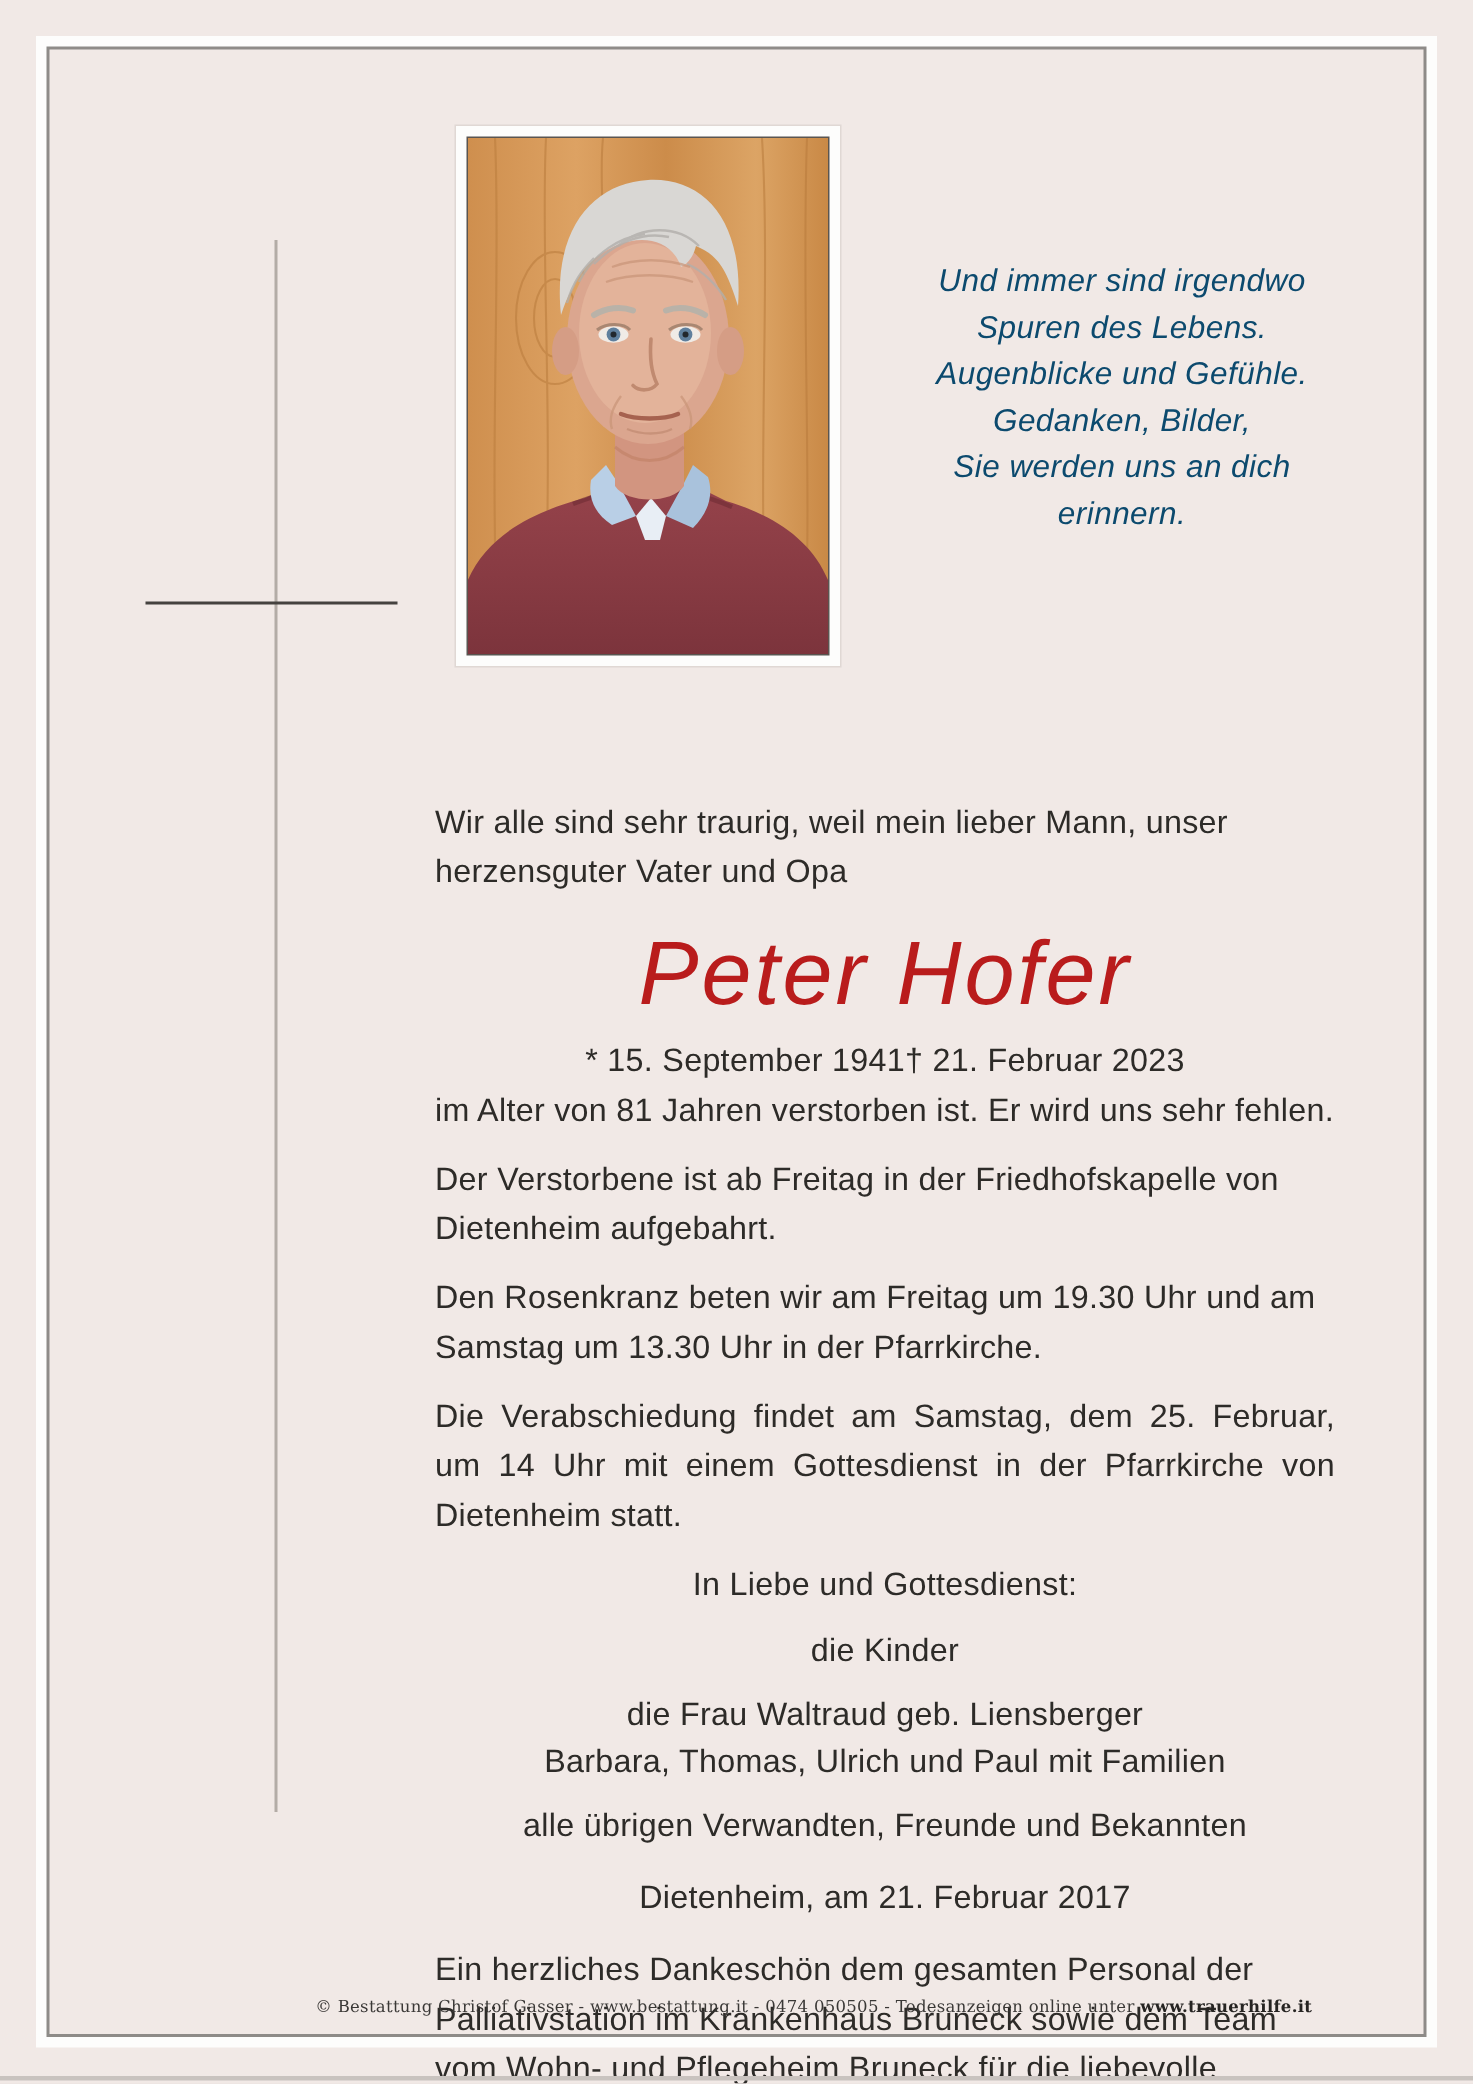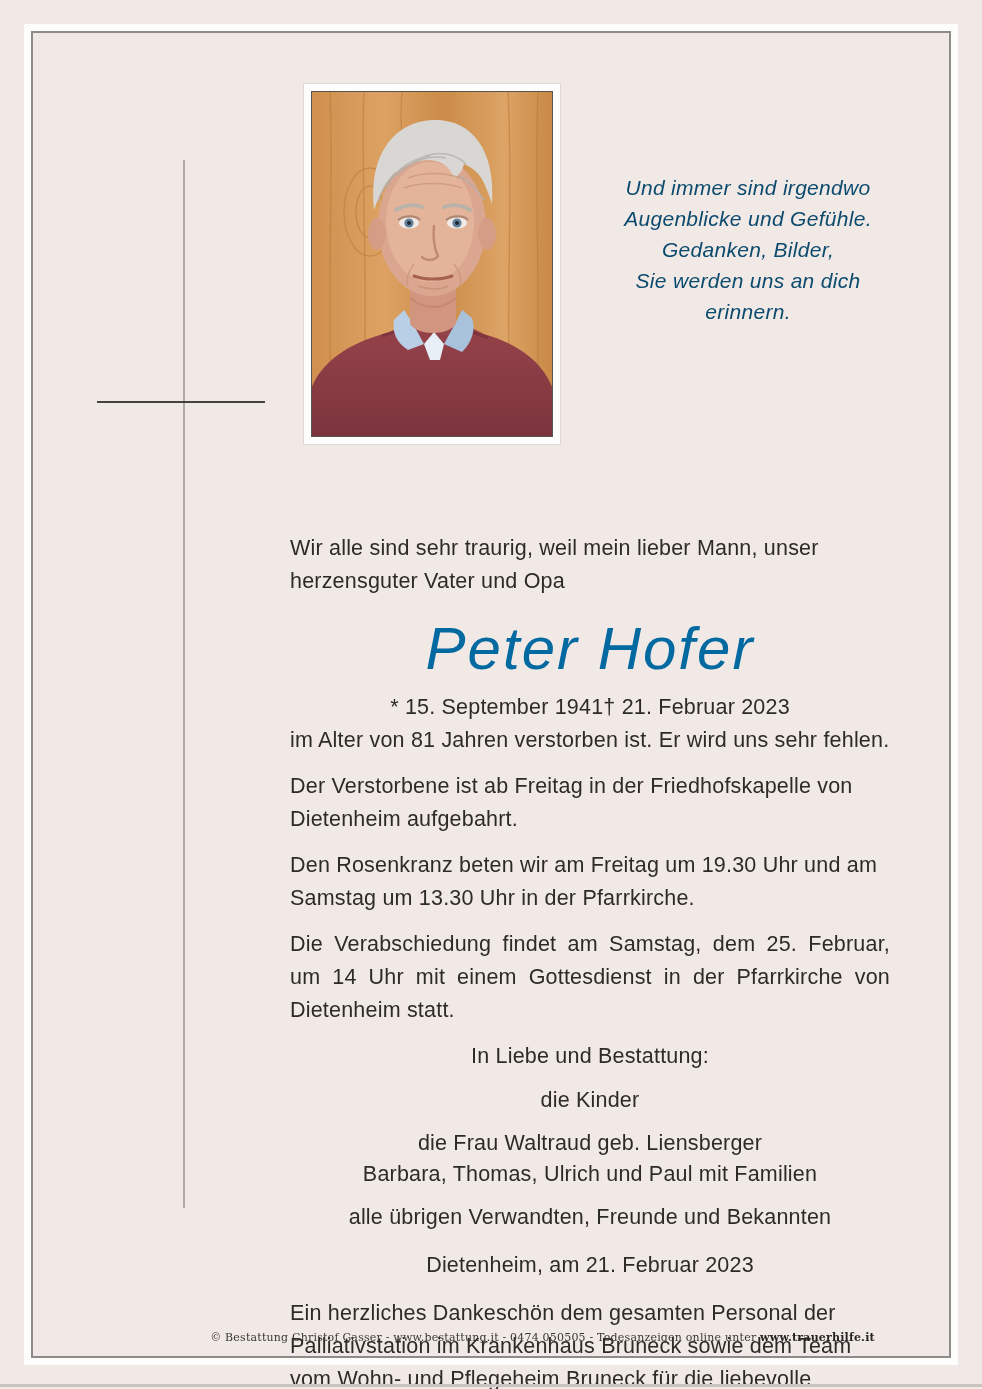--- a/index.html
+++ b/index.html
@@ -25,21 +25,21 @@
   
   .poem{position:absolute;left:595px;top:172px;width:306px;text-align:center;
         font-style:italic;font-size:21px;line-height:31px;color:#0c4a6e;letter-spacing:.3px;}
 
   
   .column{position:absolute;left:290px;top:488px;width:600px;
           font-size:21.5px;line-height:33px;color:#2d2b28;letter-spacing:.2px;margin-top:44px;}
   .column p{margin:13px 0 0 0;}
   .column p:first-child{margin-top:0;}
   .name{margin:18px 0 0 0;text-align:center;font-size:60px;line-height:66px;
-        font-style:italic;font-weight:400;letter-spacing:2px;color:#0369a1;}
+        font-style:italic;font-weight:400;letter-spacing:2px;color:#b91c1c;}
   .dates{display:flex;justify-content:center;margin-top:9px;}
   .justified{text-align:justify;}
   .centered{text-align:center;}
   .tight{margin-top:0 !important;}
   .gap-lg{margin-top:15px !important;}
 
   
   .footer{position:absolute;left:138px;right:35px;top:1331px;text-align:center;
           font-family:"DejaVu Serif",serif;font-size:11px;color:#3a3836;letter-spacing:.2px;}
   .footer b{color:#262422;}
@@ -133,20 +133,21 @@
         </g>
 
         <path d="M102,184 C112,188 130,188 140,184" stroke="#a6624f" stroke-width="3" fill="none" stroke-linecap="round"></path>
         <path d="M106,194 C116,198 128,198 136,194" stroke="#c08a70" stroke-width="1.6" fill="none" opacity="0.7"></path>
       </svg>
     </div>
   </div>
 
   <div class="poem">
     <div>Und immer sind irgendwo</div>
+    <div>Spuren des Lebens.</div>
     <div>Augenblicke und Gefühle.</div>
     <div>Gedanken, Bilder,</div>
     <div>Sie werden uns an dich erinnern.</div>
   </div>
 
   <div class="column">
     <p>Wir alle sind sehr traurig, weil mein lieber Mann, unser herzensguter Vater und Opa</p>
 
     <h1 class="name">Peter Hofer</h1>
 
@@ -154,26 +155,26 @@
       <span>* 15. September 1941</span>
       <span>† 21. Februar 2023</span>
     </div>
 
     <p class="tight" style="margin-top:4px">im Alter von 81 Jahren verstorben ist. Er wird uns sehr fehlen.</p>
 
     <p>Der Verstorbene ist ab Freitag in der Friedhofskapelle von Dietenheim aufgebahrt.</p>
     <p>Den Rosenkranz beten wir am Freitag um 19.30 Uhr und am Samstag um 13.30 Uhr in der Pfarrkirche.</p>
     <p class="justified">Die Verabschiedung findet am Samstag, dem 25. Februar, um 14 Uhr mit einem Gottesdienst in der Pfarrkirche von Dietenheim statt.</p>
 
-    <p class="centered">In Liebe und Bestattung:</p>
+    <p class="centered">In Liebe und Gottesdienst:</p>
     <p class="centered" style="line-height:28px">die Kinder</p>
     <p class="centered">die Frau Waltraud geb. Liensberger</p>
     <p class="centered tight" style="line-height:28px">Barbara, Thomas, Ulrich und Paul mit Familien</p>
     <p class="centered">alle übrigen Verwandten, Freunde und Bekannten</p>
-    <p class="centered gap-lg">Dietenheim, am 21. Februar 2023</p>
+    <p class="centered gap-lg">Dietenheim, am 21. Februar 2017</p>
     <p class="gap-lg">Ein herzliches Dankeschön dem gesamten Personal der Palliativstation im Krankenhaus Bruneck sowie dem Team vom Wohn- und Pflegeheim Bruneck für die liebevolle Betreuung.</p>
   </div>
 
   <div class="footer">
     <span>© Bestattung Christof Gasser - www.bestattung.it - 0474 050505 - Todesanzeigen online unter </span><b>www.trauerhilfe.it</b>
   </div>
 
   <div class="bottom-scan-edge"></div>
 </div>
 

